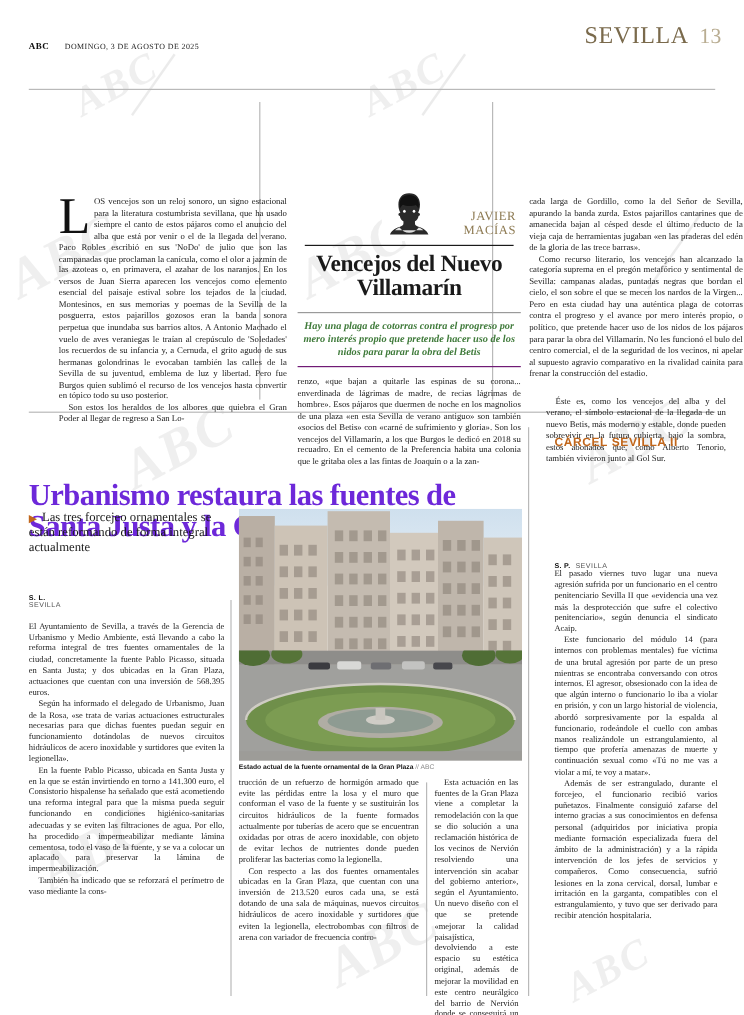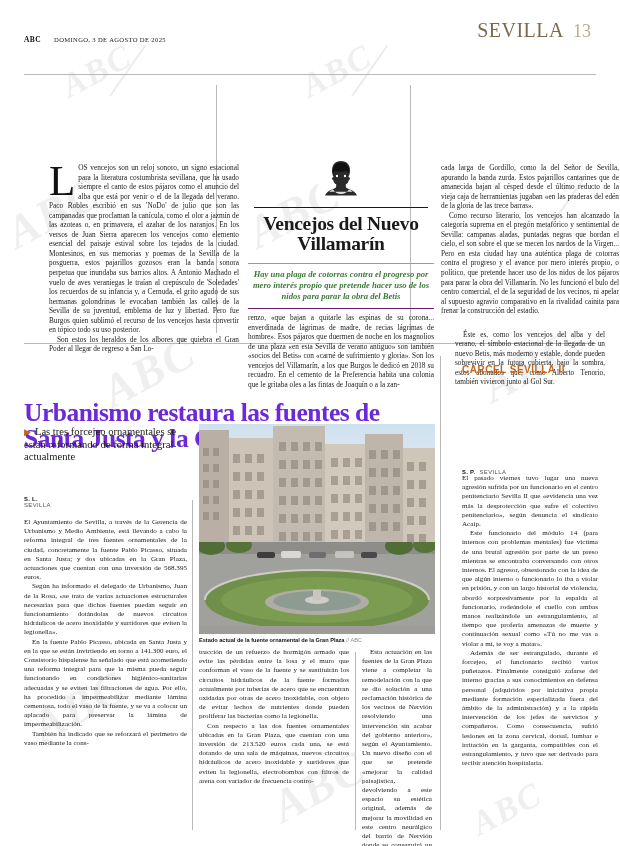--- a/index.html
+++ b/index.html
@@ -15,21 +15,21 @@
       font-weight:bold;font-style:italic;letter-spacing:2px;pointer-events:none;user-select:none;}
   .wm.big{font-size:46px;}
   .wm.mid{font-size:34px;}
   .wmline{position:absolute;background:rgba(130,130,130,.16);height:2px;transform-origin:left center;pointer-events:none;}
 
   
   .masthead{position:absolute;left:24px;top:28px;right:16px;height:16px;}
   .mh-abc{font-family:"Liberation Serif",serif;font-weight:bold;font-size:7.5px;letter-spacing:.4px;color:#111;display:inline-block;}
   .mh-date{font-size:6.6px;letter-spacing:.35px;color:#222;display:inline-block;margin-left:9px;
            font-family:"Liberation Serif",serif;}
-  .mh-right{position:absolute;right:13px;top:-9px;text-align:center;white-space:nowrap;}
+  .mh-right{position:absolute;right:3px;top:-9px;text-align:center;white-space:nowrap;}
   .mh-section{font-family:"Liberation Serif",serif;font-size:20px;letter-spacing:.5px;color:#7a6a4c;}
   .mh-page{font-family:"Liberation Serif",serif;font-size:18px;color:#b9ad92;margin-left:5px;}
 
   
   .op-frame{position:absolute;left:24px;top:74px;width:572px;height:268px;
             border-top:1px solid #b9b9b9;border-bottom:1px solid #b9b9b9;}
   .op-col{position:absolute;top:84px;font-size:7.3px;line-height:9.55px;text-align:justify;
           hyphens:auto;-webkit-hyphens:auto;}
   .op-c1{left:25px;width:190px;top:88px;}
   .op-c3{left:417px;width:178px;top:88px;}
@@ -123,20 +123,24 @@
 
     <div class="op-center">
       <svg class="avatar" viewBox="0 0 46 46">
         <rect width="46" height="46" fill="#ffffff"></rect>
         <path d="M23 6c-6 0-9 4-9 9.5 0 3 .6 5 1.6 6.6-1 .4-1.6 1-1.6 1.6 0 .6.5 1 1.2 1.2.3 2 1.4 3.6 3 4.4v2c0 1.4-1.2 2.2-3.4 2.9C11 35.4 8 37.4 7 40.5h32c-1-3.1-4-5.1-7.8-6.3-2.2-.7-3.4-1.5-3.4-2.9v-2c1.6-.8 2.7-2.4 3-4.4.7-.2 1.2-.6 1.2-1.2 0-.6-.6-1.2-1.6-1.6 1-1.6 1.6-3.6 1.6-6.6C32 10 29 6 23 6z" fill="#2a2a2a"></path>
         <path d="M23 7.5c-5 0-8 3-8 8 0 1.2.1 2.3.3 3.2.8-1.4 1.6-2.6 2.6-3.1 2 1.2 7.3 1.5 10.6.2.9.7 1.6 1.8 2.2 2.9.2-.9.3-2 .3-3.2 0-5-3-8-8-8z" fill="#111"></path>
         <ellipse cx="19" cy="21" rx="1.1" ry="1.3" fill="#fff"></ellipse>
         <ellipse cx="27" cy="21" rx="1.1" ry="1.3" fill="#fff"></ellipse>
         <path d="M15 34.5c2.2 3 4.8 4.5 8 4.5s5.8-1.5 8-4.5c1.6.6 2.9 1.4 3.8 2.3H11.2c.9-.9 2.2-1.7 3.8-2.3z" fill="#fff" opacity=".85"></path>
       </svg>
+      <div class="byline">
+        <div>JAVIER</div>
+        <div>MACÍAS</div>
+      </div>
       <div class="byrule"></div>
       <div class="op-title">Vencejos del Nuevo Villamarín</div>
       <div class="quotebox">
         <div class="quote">Hay una plaga de cotorras contra el progreso por mero interés propio que pretende hacer uso de los nidos para parar la obra del Betis</div>
       </div>
     </div>
 
     <div class="op-c2">renzo, «que bajan a quitarle las espinas de su corona... enverdinada de lágrimas de madre, de recias lágrimas de hombre». Esos pájaros que duermen de noche en los magnolios de una plaza «en esta Sevilla de verano antiguo» son también «socios del Betis» con «carné de sufrimiento y gloria». Son los vencejos del Villamarín, a los que Burgos le dedicó en 2018 su recuadro. En el cemento de la Preferencia habita una colonia que le gritaba oles a las fintas de Joaquín o a la zan-</div>
 
     <div class="op-col op-c3">

